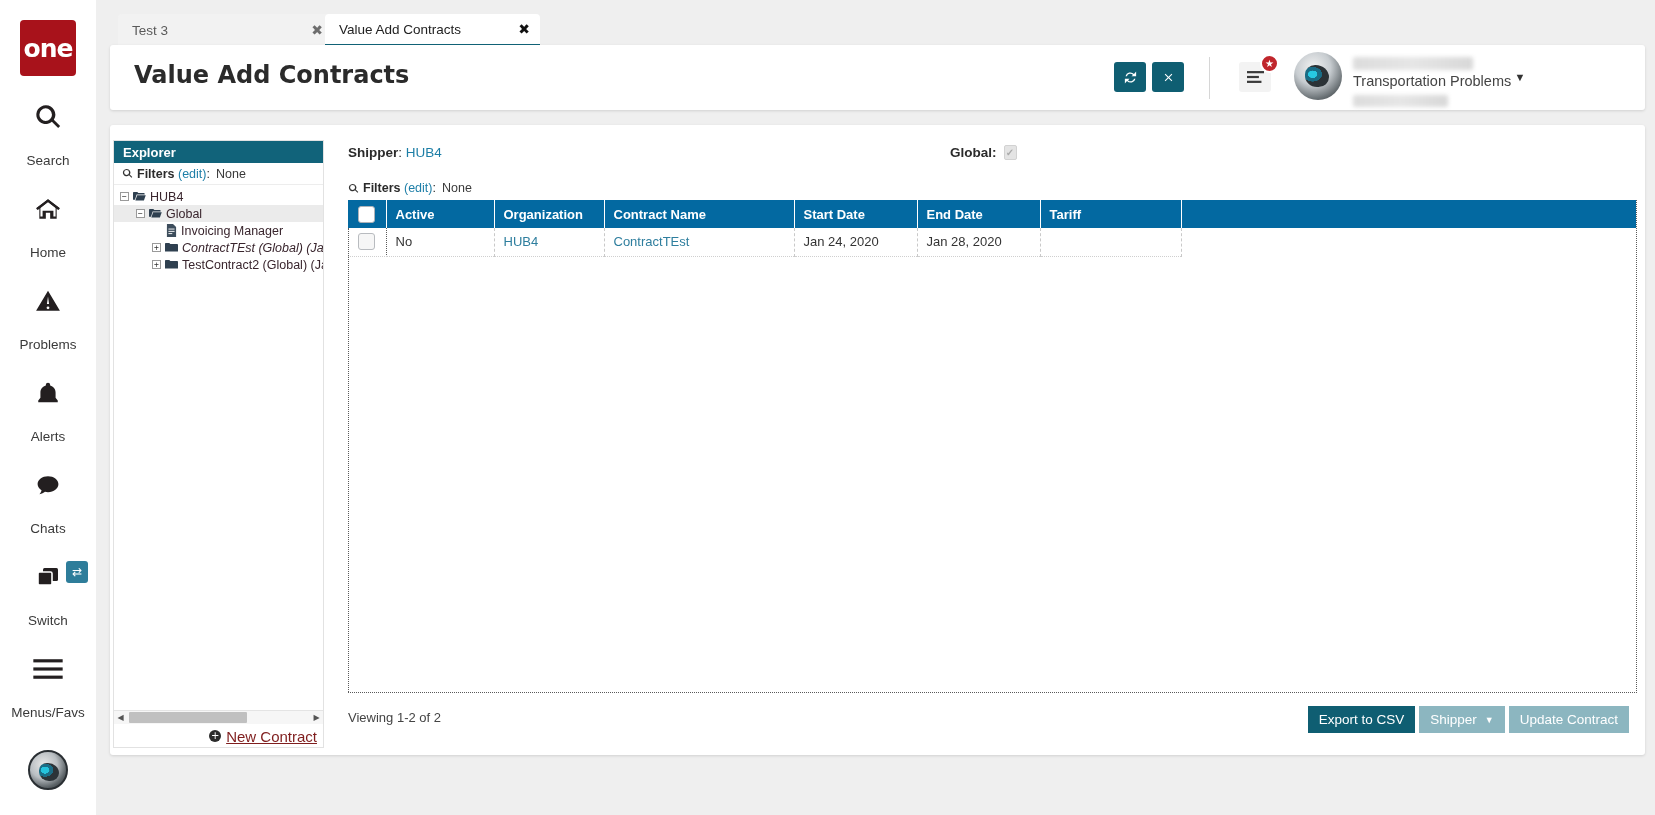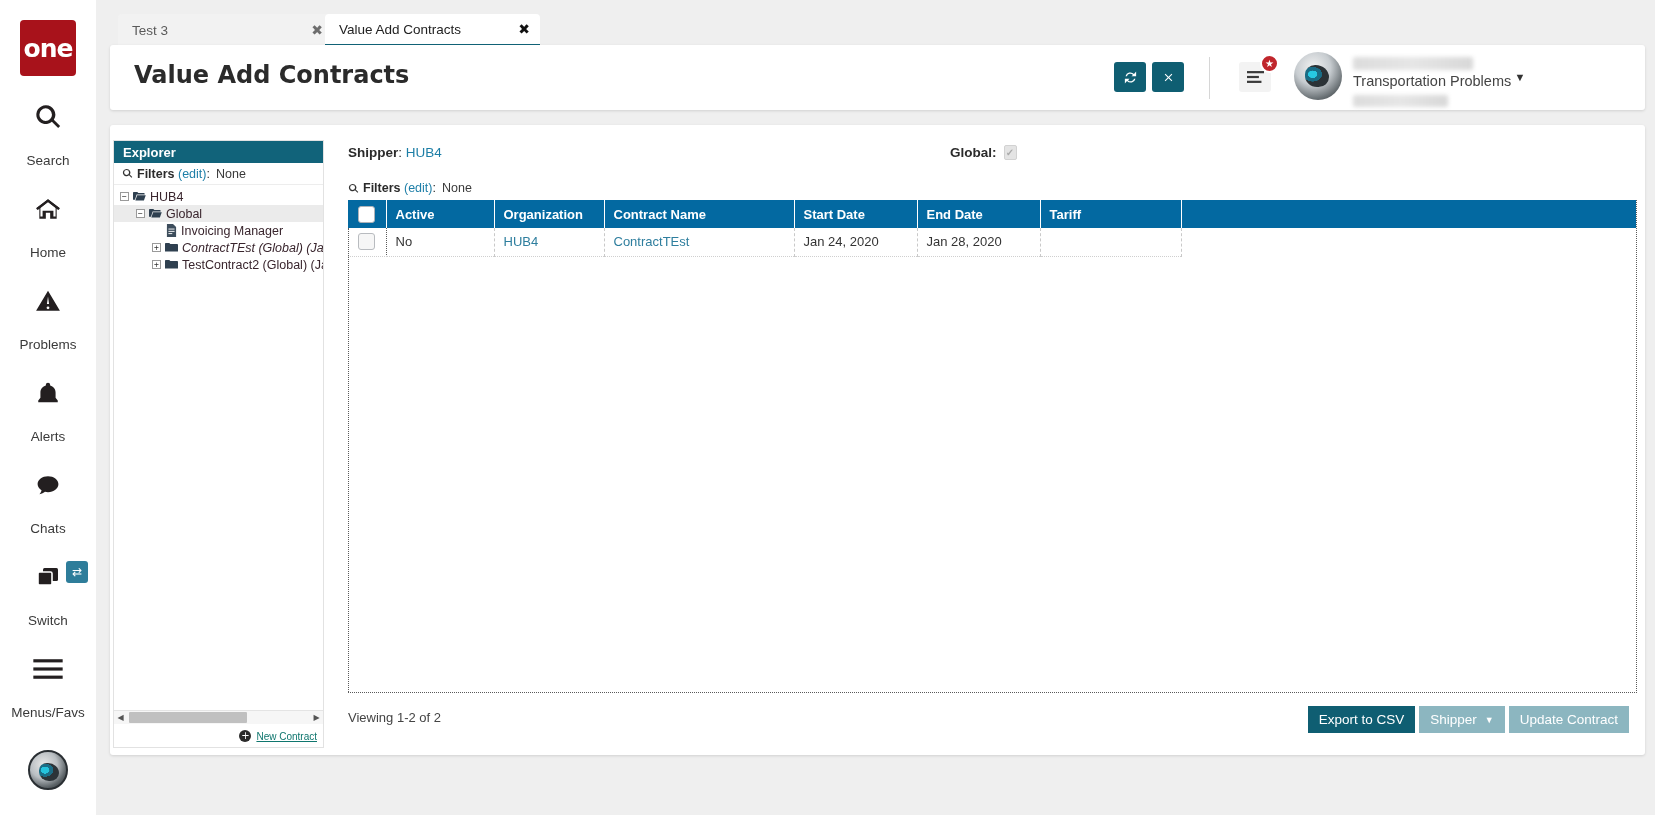--- a/index.html
+++ b/index.html
@@ -204,21 +204,21 @@
     display: flex; align-items: center;
   }
   .sc-arrow { width: 13px; text-align: center; font-size: 8px; color: #555; cursor: pointer; }
   #sc-thumb { height: 11px; width: 118px; background: #c0c0c0; border-radius: 1px; margin-left: 2px; cursor: pointer; }
   #new-contract-bar {
     position: absolute; left: 0; right: 0; bottom: 0; height: 22px;
     display: flex; align-items: center; justify-content: flex-end;
     padding-right: 6px; background: #fff;
   }
   #new-contract-link {
-    font-size: 10px; color: #0f766e; text-decoration: underline; cursor: pointer;
+    font-size: 15px; color: #7f1d1d; text-decoration: underline; cursor: pointer;
   }
   .plus-circle {
     width: 12px; height: 12px; border-radius: 50%;
     background: #2b2b2b; color: #fff; font-size: 10px; line-height: 11px;
     text-align: center; margin-right: 5px; font-family: "DejaVu Sans", sans-serif;
   }
 
   
   #main { position: absolute; left: 230px; top: 10px; right: 8px; bottom: 8px; }
   #shipper-row {

